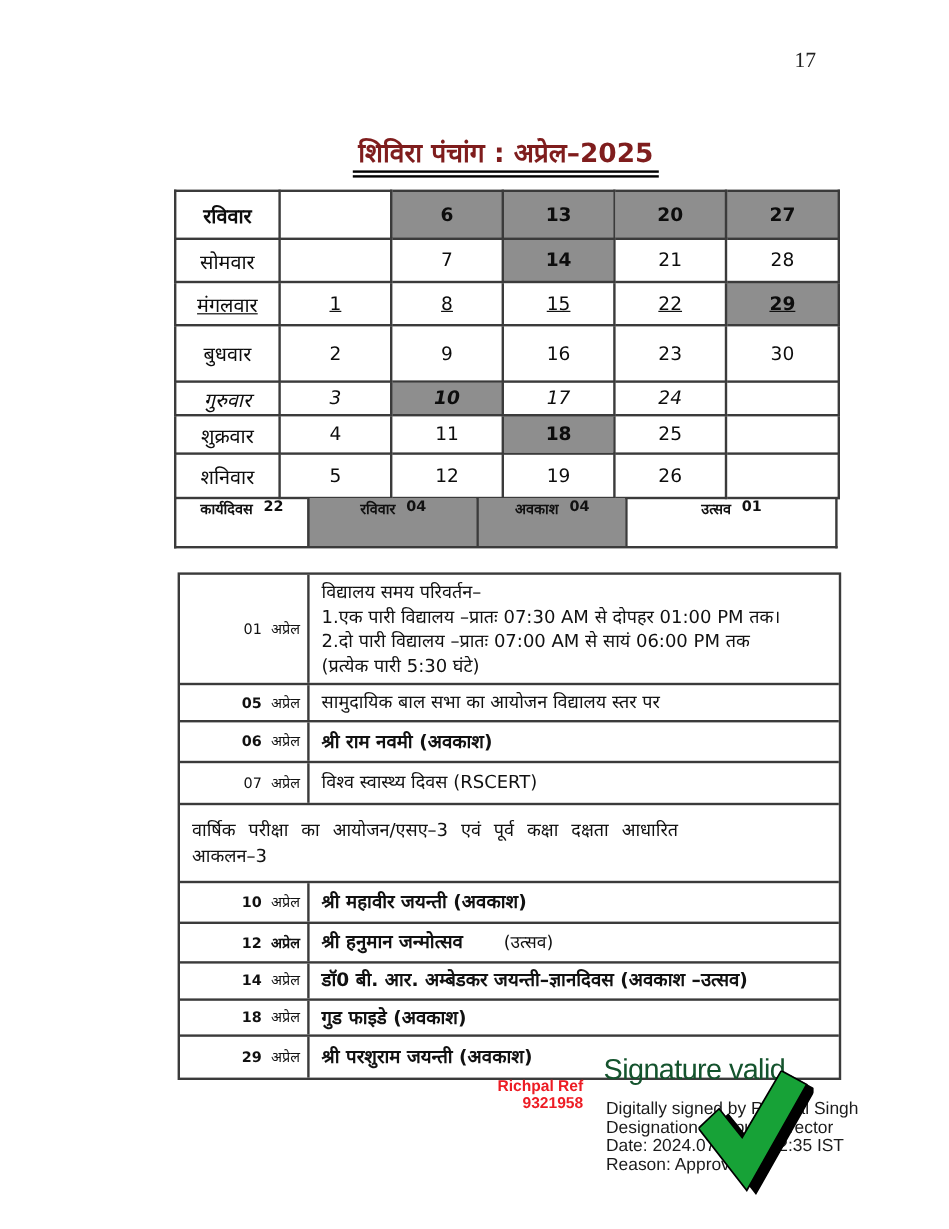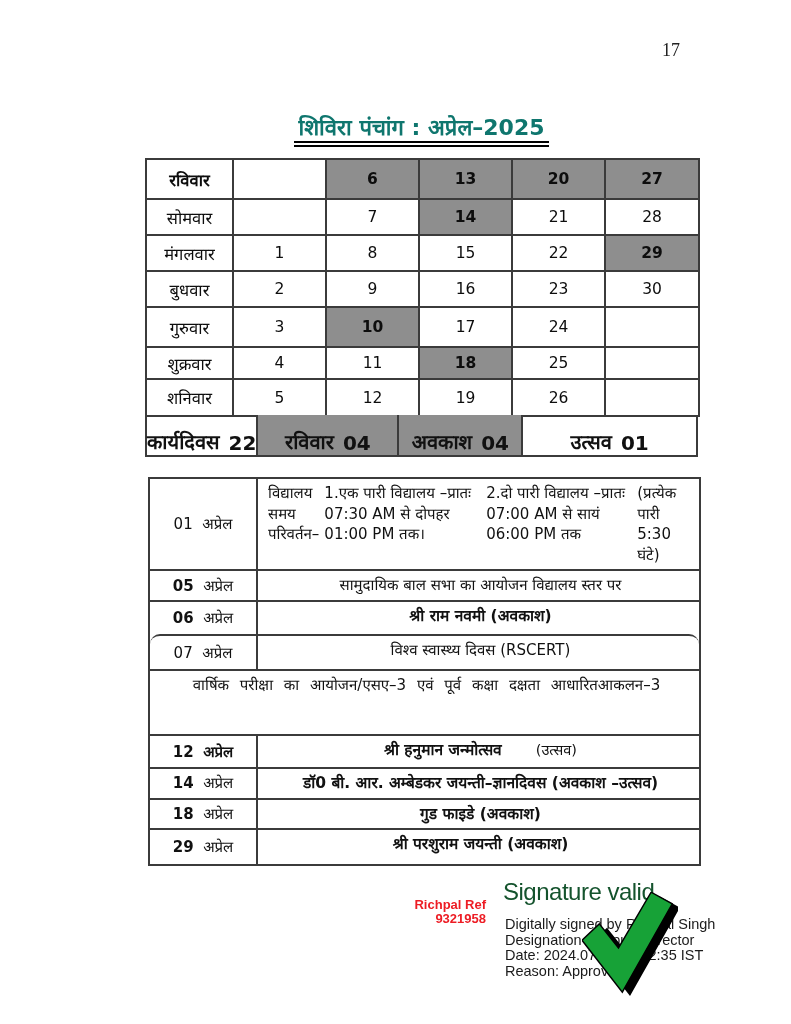--- a/index.html
+++ b/index.html
@@ -9,60 +9,60 @@
     font-family:"DejaVu Sans", sans-serif; color:#111;
   }
   .page-num {
     position:absolute; top:40px; left:662px;
     font-family:"Liberation Serif", serif; font-size:18px; color:#222;
   }
   .title-wrap {
     position:absolute; top:111px; left:145px; width:553px; text-align:center;
   }
   .title-wrap span {
-    font-size:22px; font-weight:bold; color:#0f766e;
+    font-size:22px; font-weight:bold; color:#7f1d1d;
     border-bottom:6px double #000; padding:0 4px 1px 4px;
   }
   
   table.cal {
     position:absolute; top:158px; left:145px; width:553px;
     border-collapse:collapse; table-layout:fixed;
   }
   .cal td {
     border:2px solid #3b3b3b; text-align:center; vertical-align:middle;
     font-size:15.5px; color:#0d0d0d; overflow:hidden;
   }
   .cal td.day { font-size:16.5px; }
   .b { font-weight:bold; }
   .hl { background:var(--hl,#8e8e8e); font-weight:bold; }
   .cal-foot {
     position:absolute; top:415px; left:145px; width:553px; height:42px;
     display:flex; border:2px solid #3b3b3b; border-top:none;
   }
   .fcell {
-    display:flex; align-items:flex-end; justify-content:center; gap:9px;
-    font-weight:bold; font-size:20px; height:100%;
+    display:flex; align-items:flex-start; justify-content:center; gap:9px;
+    font-weight:bold; font-size:12px; height:100%;
   }
   .fcell + .fcell { border-left:2px solid #3b3b3b; }
   .fcell.hl { background:var(--hl,#8e8e8e); }
   
   .events {
     position:absolute; top:477px; left:148px; width:553px;
     border:2px solid #3b3b3b; background:transparent;
   }
   .ev-row { display:flex; }
   .ev-row + .ev-row { border-top:2px solid #3b3b3b; }
   .ev-date {
     width:108px; flex:0 0 108px; border-right:2px solid #3b3b3b;
-    display:flex; flex-direction:column; justify-content:center; align-items:center;
-    font-size:15px; padding:3px 6px; text-align:center; line-height:22px;
+    display:flex; flex-direction:column; justify-content:center; align-items:flex-end;
+    font-size:12px; padding:3px 6px; text-align:center; line-height:22px;
   }
   .ev-content {
     flex:1; padding:4px 6px 4px 10px; font-size:15px;
-    display:flex; flex-direction:row; justify-content:center;
+    display:flex; flex-direction:column; justify-content:center;
   }
   .ev-content.b { font-size:15.5px; }
   .ev-line { line-height:20.5px; }
   .ev-row:nth-child(5) .ev-line:first-child { word-spacing:6px; }
   .ev-content .r { font-weight:normal; font-size:14.5px;padding-left:34px; }
   
   .sig-status {
     position:absolute; left:503px; top:878px; z-index:2;
     font-family:"Liberation Sans", sans-serif; font-size:24px; color:#14532d;
     letter-spacing:-0.5px; white-space:nowrap;
@@ -107,37 +107,37 @@
         <td class="hl">27</td>
       </tr>
       <tr style="height: 36px;">
         <td class="day">सोमवार</td>
         <td></td>
         <td>7</td>
         <td class="hl">14</td>
         <td>21</td>
         <td>28</td>
       </tr>
-      <tr style="height: 36px;">
+      <tr style="height: 36px; text-decoration: underline;">
         <td class="day">मंगलवार</td>
         <td>1</td>
         <td>8</td>
         <td>15</td>
         <td>22</td>
         <td class="hl">29</td>
       </tr>
-      <tr style="height: 36px;">
+      <tr style="height: 47px;">
         <td class="day">बुधवार</td>
         <td>2</td>
         <td>9</td>
         <td>16</td>
         <td>23</td>
         <td>30</td>
       </tr>
-      <tr style="height: 40px;">
+      <tr style="height: 28px; font-style: italic;">
         <td class="day">गुरुवार</td>
         <td>3</td>
         <td class="hl">10</td>
         <td>17</td>
         <td>24</td>
         <td></td>
       </tr>
       <tr style="height: 32px;">
         <td class="day">शुक्रवार</td>
         <td>4</td>
@@ -197,32 +197,40 @@
       </div>
     </div>
     <div class="ev-row" style="min-height: 34px;">
       <div class="ev-date">
         <div><span class="b">06</span>&nbsp; <span>अप्रेल</span></div>
       </div>
       <div class="ev-content b">
         <div class="ev-line">श्री राम नवमी (अवकाश)</div>
       </div>
     </div>
-    <div class="ev-row" style="min-height: 35px; border-radius: 10px;">
+    <div class="ev-row" style="min-height: 35px;">
       <div class="ev-date">
         <div><span>07</span>&nbsp; <span>अप्रेल</span></div>
       </div>
       <div class="ev-content">
         <div class="ev-line">विश्व स्वास्थ्य दिवस (RSCERT)</div>
       </div>
     </div>
     <div class="ev-row" style="min-height: 65px;">
       <div class="ev-content">
         <div class="ev-line">वार्षिक परीक्षा का आयोजन/एसए–3 एवं पूर्व कक्षा दक्षता आधारित</div>
         <div class="ev-line">आकलन–3</div>
+      </div>
+    </div>
+    <div class="ev-row" style="min-height: 34px;">
+      <div class="ev-date">
+        <div><span class="b">10</span>&nbsp; <span>अप्रेल</span></div>
+      </div>
+      <div class="ev-content b">
+        <div class="ev-line">श्री महावीर जयन्ती (अवकाश)</div>
       </div>
     </div>
     <div class="ev-row" style="min-height: 33px;">
       <div class="ev-date">
         <div><span class="b">12</span>&nbsp; <span class="b">अप्रेल</span></div>
       </div>
       <div class="ev-content b">
         <div class="ev-line">श्री हनुमान जन्मोत्सव<span class="r">(उत्सव)</span></div>
       </div>
     </div>

